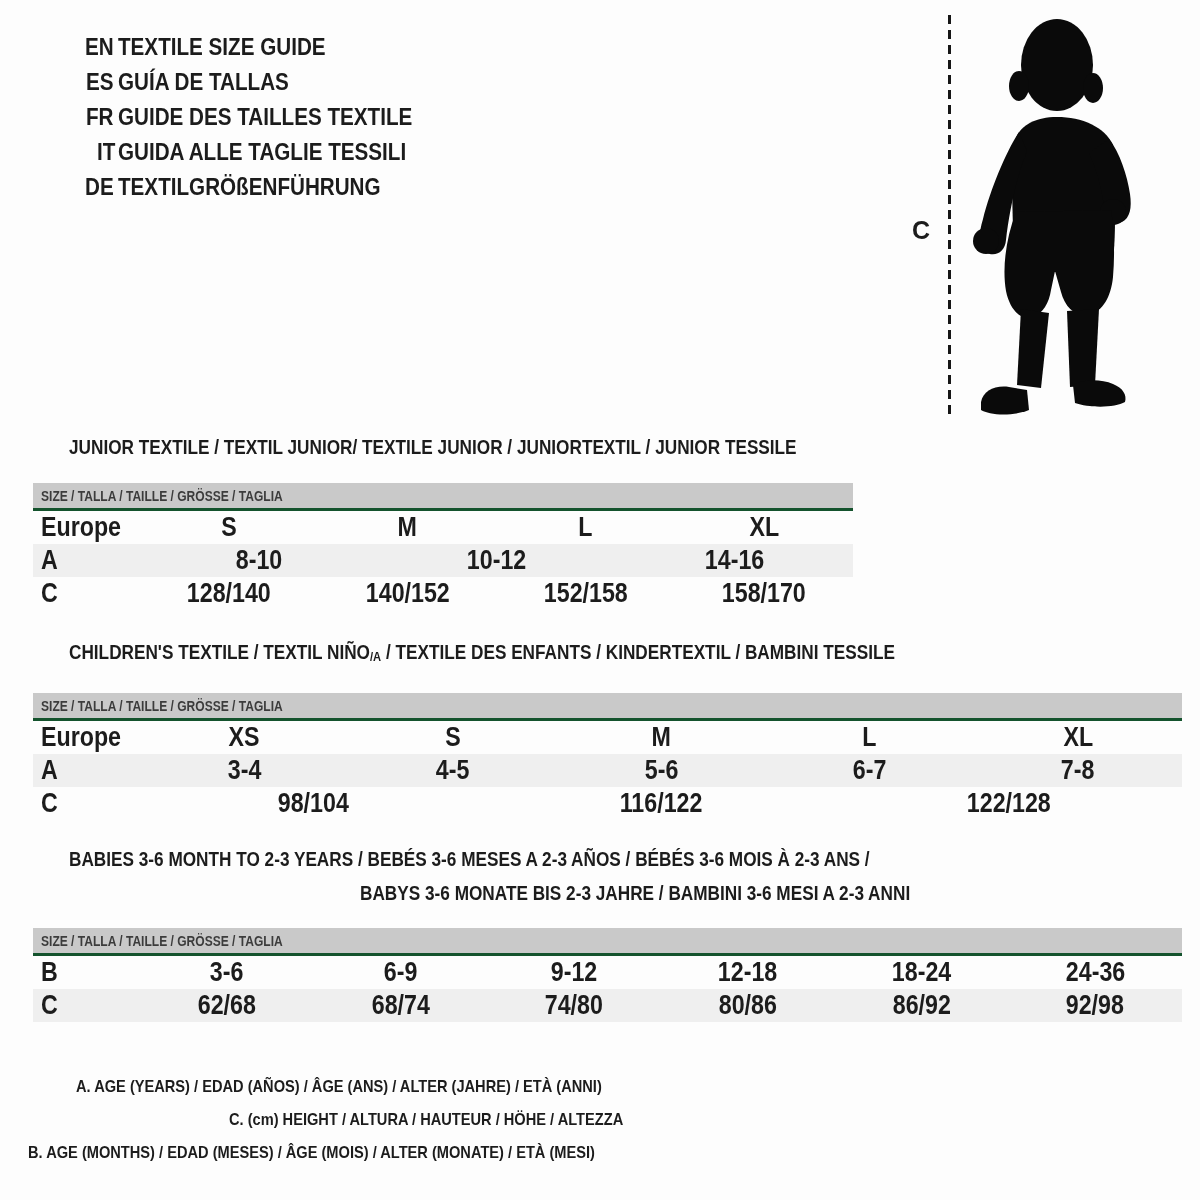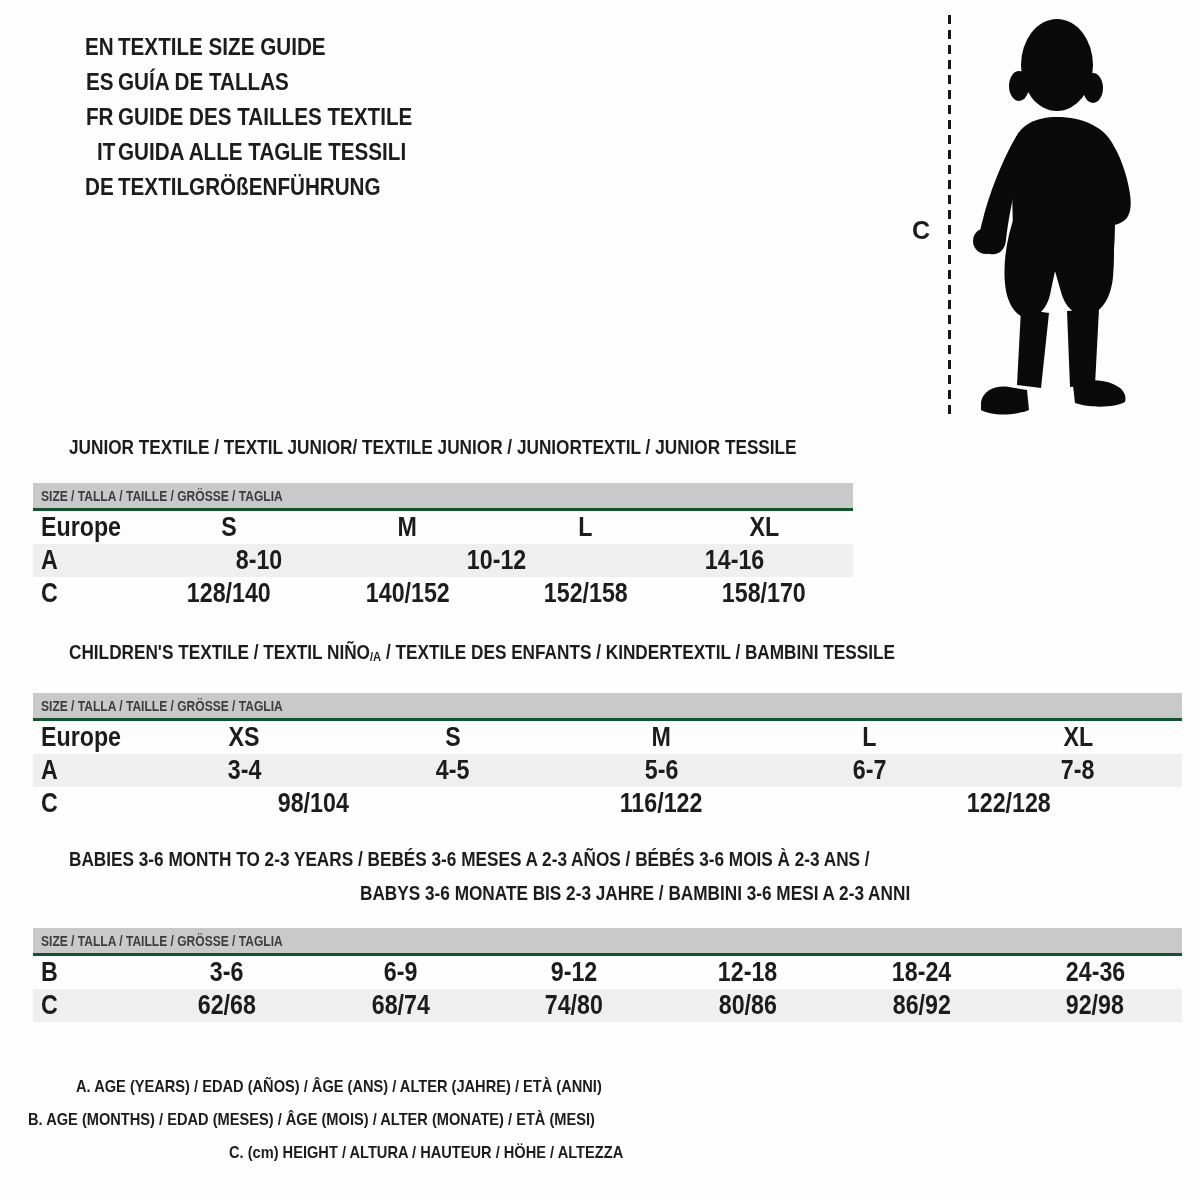--- a/index.html
+++ b/index.html
@@ -260,17 +260,17 @@
           <span class="cxc">86/92</span>
         </div>
       <div class="cell">
           <span class="cxc">92/98</span>
         </div>
     </div>
   </div>
 
   <div class="legend">
     <div><span class="cx">A. AGE (YEARS) / EDAD (AÑOS) / ÂGE (ANS) / ALTER (JAHRE) / ETÀ (ANNI)</span></div>
+    <div><span class="cx">C. (cm) HEIGHT / ALTURA / HAUTEUR / HÖHE / ALTEZZA</span></div>
     <div><span class="cx">B. AGE (MONTHS) / EDAD (MESES) / ÂGE (MOIS) / ALTER (MONATE) / ETÀ (MESI)</span></div>
-    <div><span class="cx">C. (cm) HEIGHT / ALTURA / HAUTEUR / HÖHE / ALTEZZA</span></div>
   </div>
 
 </div>
 
 </body></html>

